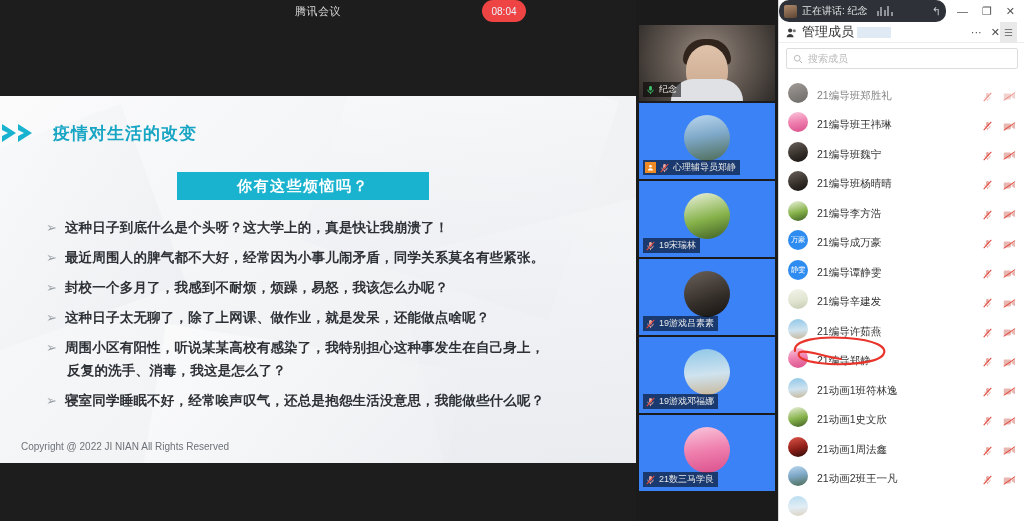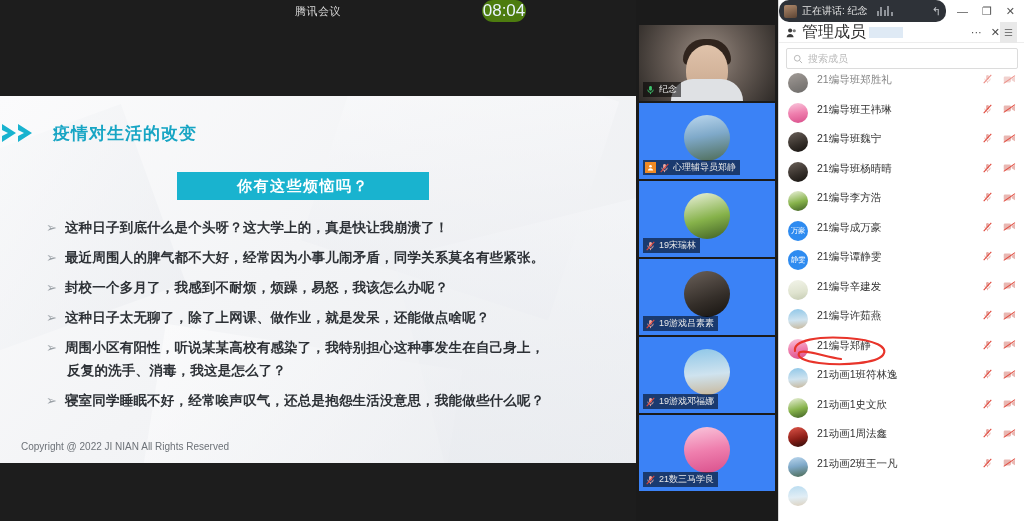--- a/index.html
+++ b/index.html
@@ -23,22 +23,22 @@
     background: #1d1d1d;
     display: flex; align-items: center; justify-content: center;
     gap: 10px;
   }
   .topbar-title {
     color: #d8d8d8; font-size: 11px; letter-spacing: .5px;
   }
   .timer-badge {
     position: absolute; left: 482px; top: 0px;
     width: 44px; height: 22px; border-radius: 11px;
-    background: #4d7c0f;
-    color: #eaf4ff; font-size: 17px;
+    background: #ef4444;
+    color: #eaf4ff; font-size: 10px;
     display: flex; align-items: center; justify-content: center;
   }
 
   
   .slide {
     position: absolute; left: 0; top: 96px;
     width: 636px; height: 367px;
     background: linear-gradient(135deg,#fbfbfc 0%,#f3f4f6 45%,#eceef1 100%);
     overflow: hidden;
   }
@@ -196,21 +196,21 @@
   }
   .back-arrow { margin-left: auto; color: #c3c6ca; font-size: 11px; }
 
   .panel-head {
     position: absolute; left: 0; top: 22px; right: 0;
     height: 21px;
     display: flex; align-items: center; padding: 0 7px;
     border-bottom: 1px solid #ededed;
   }
   .panel-head-title {
-    color: #303030; font-size: 16px; margin-left: 5px;
+    color: #303030; font-size: 13px; margin-left: 5px;
   }
   .panel-head-redact {
     width: 34px; height: 11px; background: #dfeaf5; margin-left: 3px;
   }
   .panel-head-actions {
     margin-left: auto; display: flex; align-items: center; gap: 9px;
   }
   .hbtn { color: #4b4b4b; font-size: 11px; }
   .panel-tab {
     width: 17px; height: 21px; background: #e9e9e9;
@@ -227,21 +227,21 @@
   }
   .search-ph { color: #b9b9b9; font-size: 10px; }
 
   .plist {
     position: absolute; left: 0; top: 73px; right: 0; bottom: 0;
     overflow: hidden;
   }
   .prow {
     position: relative;
     height: 29.5px;
-    display: flex; align-items: flex-start;
+    display: flex; align-items: flex-end;
     padding: 0 8px 0 9px;
   }
   .prow-av {
     width: 20px; height: 20px; border-radius: 50%;
     flex: none; overflow: hidden;
   }
   .prow-av.txt {
     background: #2e8bf0; color: #fff; font-size: 7.5px;
     display: flex; align-items: center; justify-content: center;
     letter-spacing: -.5px;

